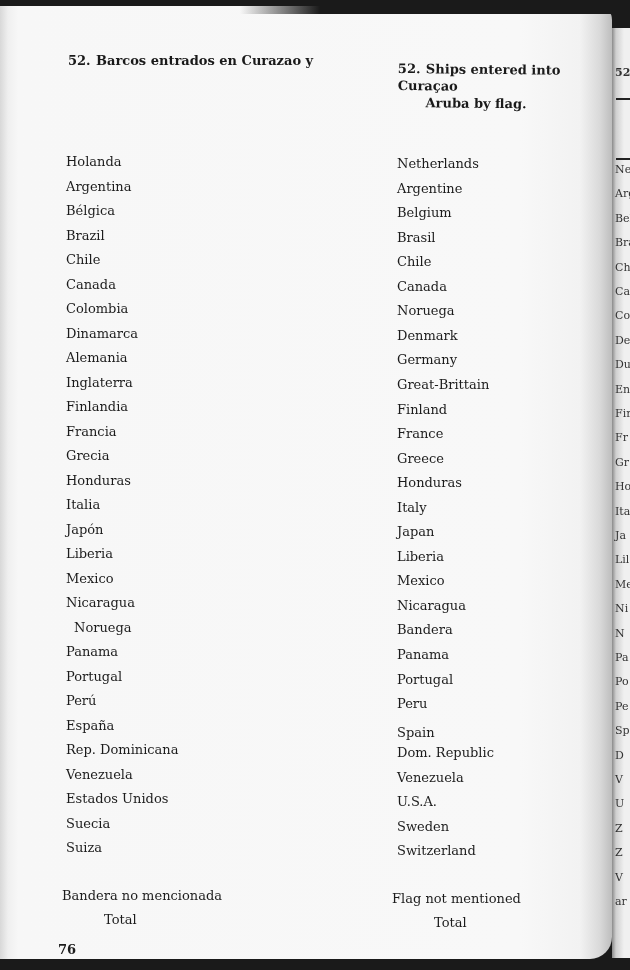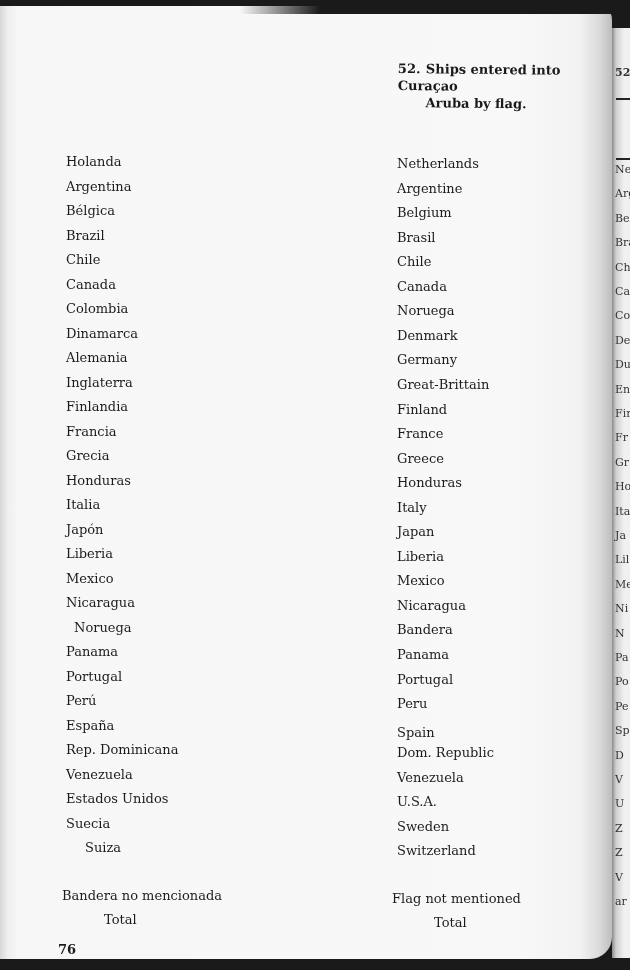--- a/index.html
+++ b/index.html
@@ -40,20 +40,21 @@
     .col { position: absolute; font-size: 13px; }
     .col .row { position: absolute; white-space: nowrap; }
     .footer-item { position: absolute; font-size: 13px; white-space: nowrap; }
     .page-number { position: absolute; left: 58px; top: 936px; font-size: 13px; font-weight: bold; }
   </style>
 </head>
 <body>
 
 <div class="page">
   <div class="title left">
+    <div><span class="num">52.</span><span>Barcos entrados en Curazao y</span></div>
   </div>
 
   <div class="title right">
     <div><span class="num">52.</span><span>Ships entered into Curaçao</span></div>
     <div class="indent">Aruba by flag.</div>
   </div>
 
   <div class="col" id="col-left">
       <div class="row" style="left: 66px; top: 148px;">Holanda</div>
       <div class="row" style="left: 66px; top: 172.5px;">Argentina</div>
@@ -76,21 +77,21 @@
       <div class="row" style="left: 66px; top: 589px;">Nicaragua</div>
       <div class="row" style="left: 74px; top: 613.5px;">Noruega</div>
       <div class="row" style="left: 66px; top: 638px;">Panama</div>
       <div class="row" style="left: 66px; top: 662.5px;">Portugal</div>
       <div class="row" style="left: 66px; top: 687px;">Perú</div>
       <div class="row" style="left: 66px; top: 711.5px;">España</div>
       <div class="row" style="left: 66px; top: 736px;">Rep. Dominicana</div>
       <div class="row" style="left: 66px; top: 760.5px;">Venezuela</div>
       <div class="row" style="left: 66px; top: 785px;">Estados Unidos</div>
       <div class="row" style="left: 66px; top: 809.5px;">Suecia</div>
-      <div class="row" style="left: 66px; top: 834px; margin-left: 19px;">Suiza</div>
+      <div class="row" style="left: 66px; top: 834px;">Suiza</div>
     </div>
   <div class="col" id="col-right">
       <div class="row" style="left: 397px; top: 150px;">Netherlands</div>
       <div class="row" style="left: 397px; top: 174.55px;">Argentine</div>
       <div class="row" style="left: 397px; top: 199.1px;">Belgium</div>
       <div class="row" style="left: 397px; top: 223.65px;">Brasil</div>
       <div class="row" style="left: 397px; top: 248.2px;">Chile</div>
       <div class="row" style="left: 397px; top: 272.75px;">Canada</div>
       <div class="row" style="left: 397px; top: 297.3px;">Noruega</div>
       <div class="row" style="left: 397px; top: 321.85px;">Denmark</div>

